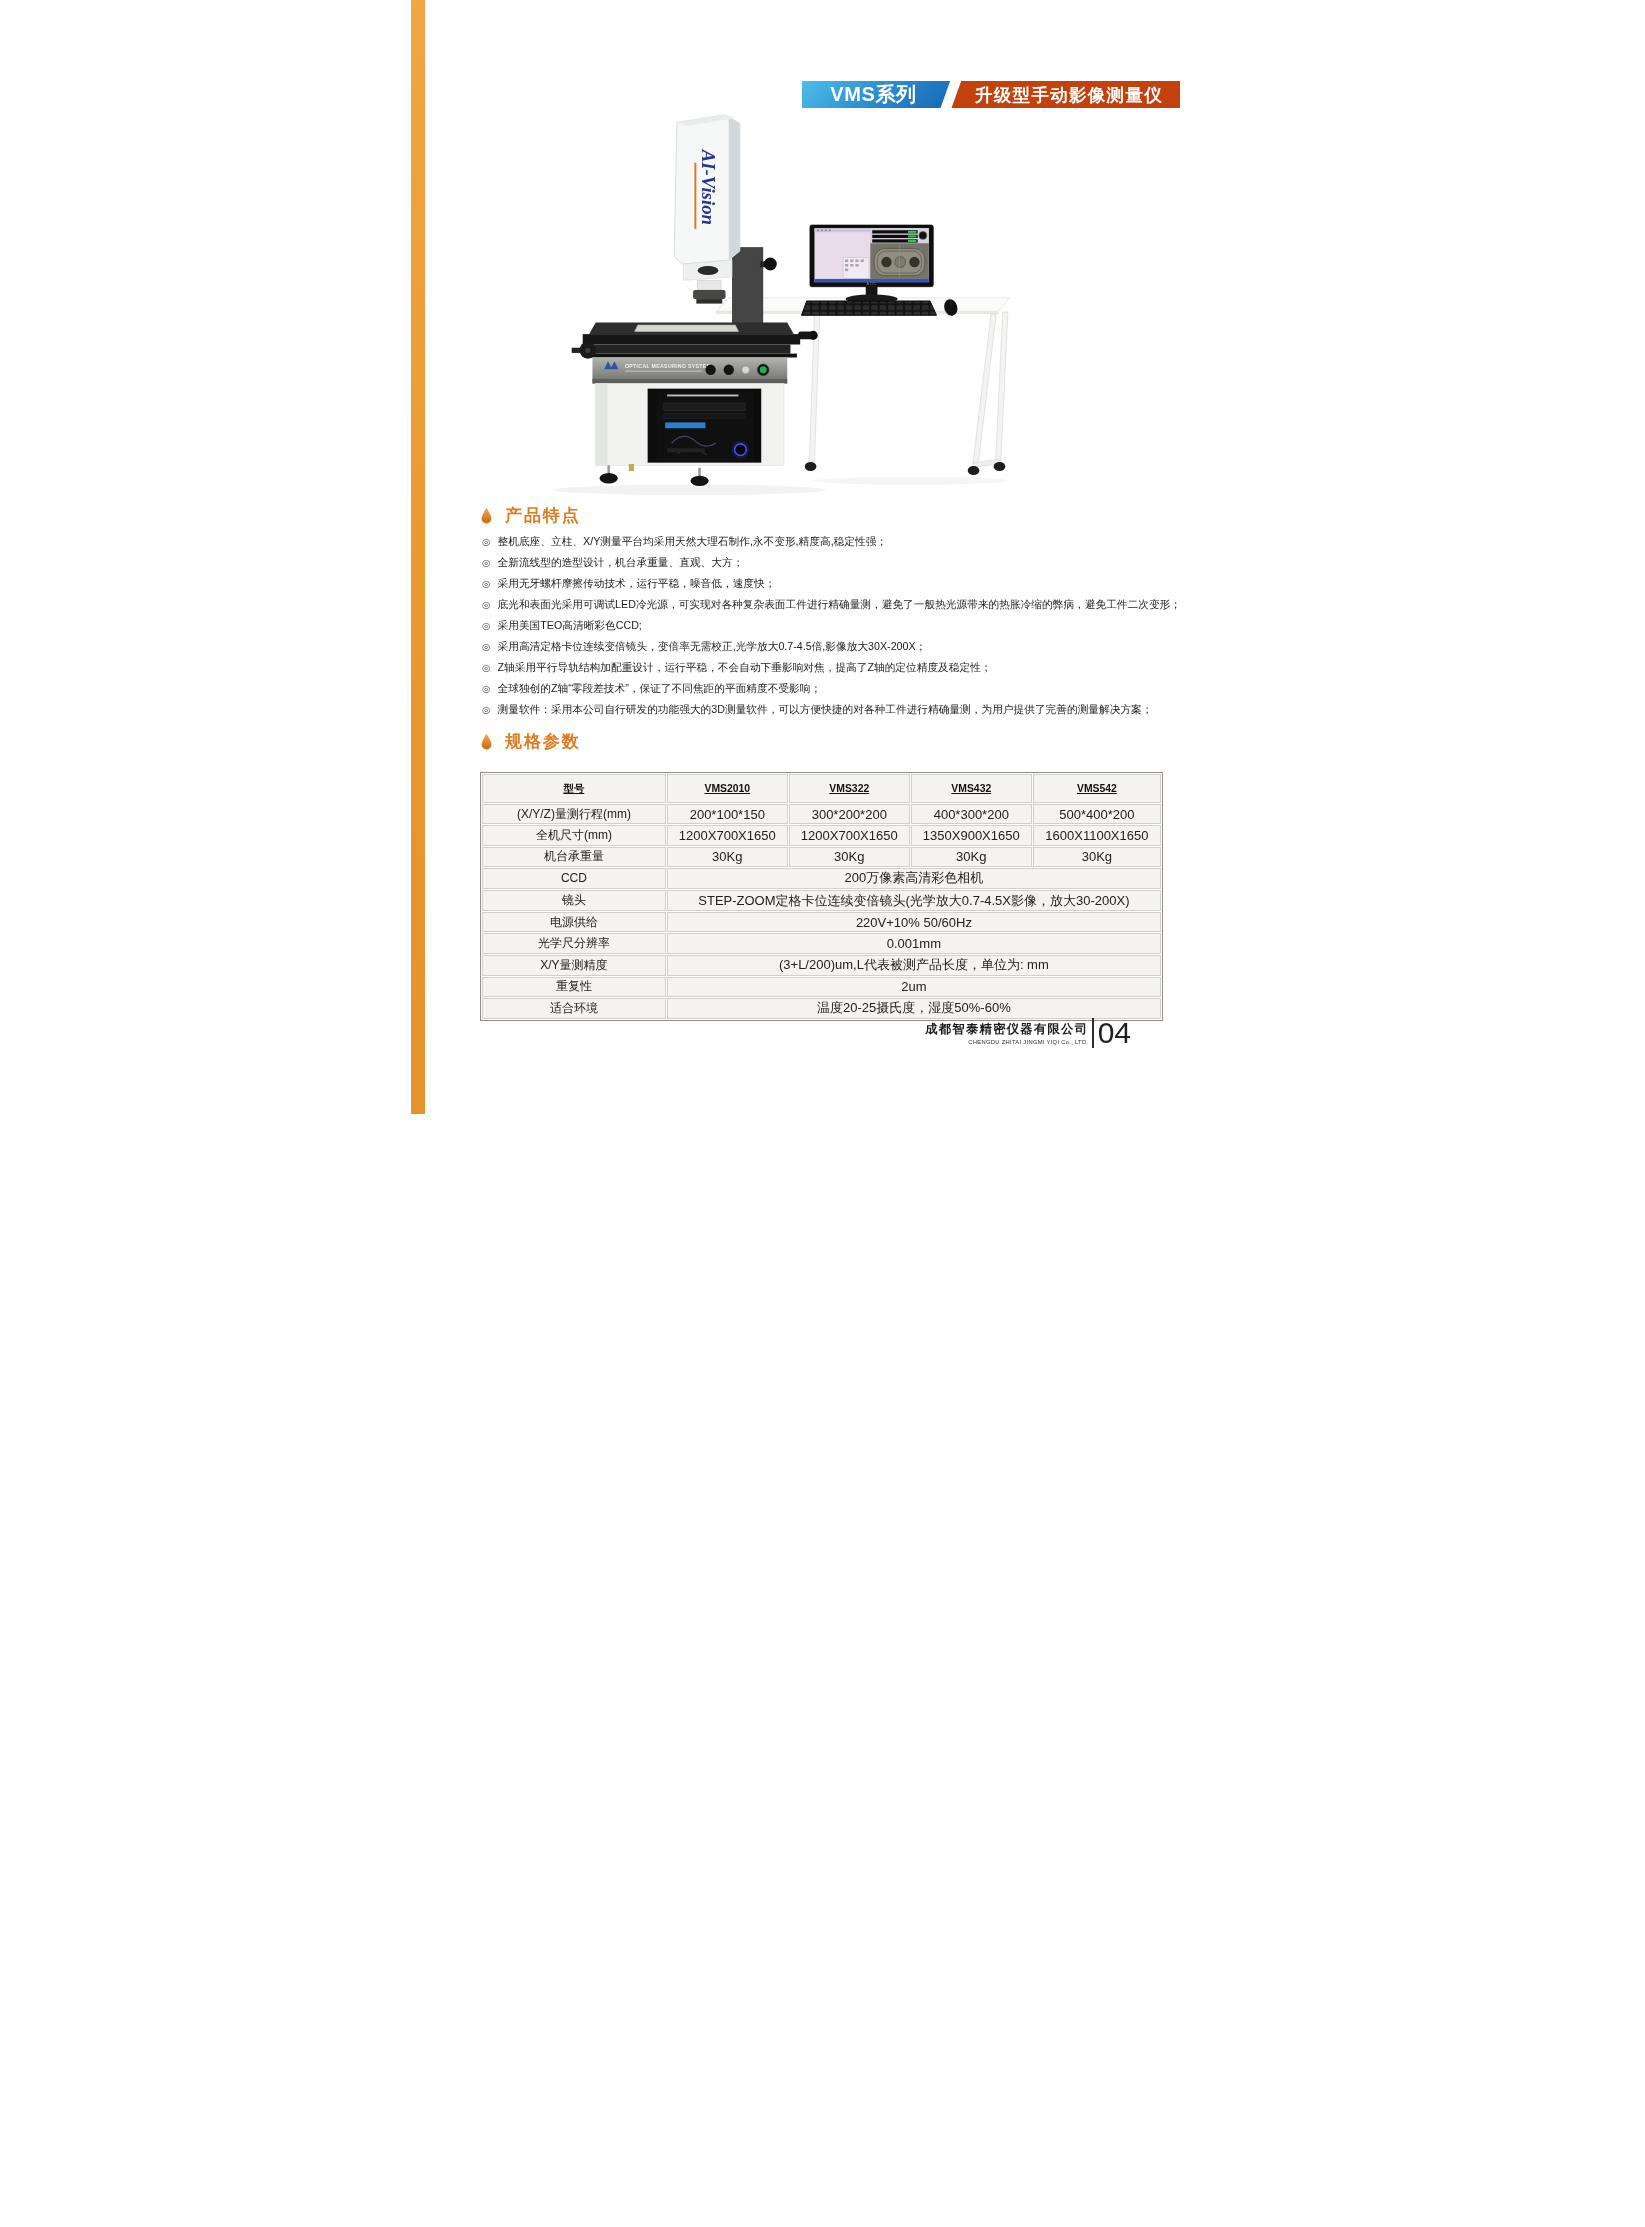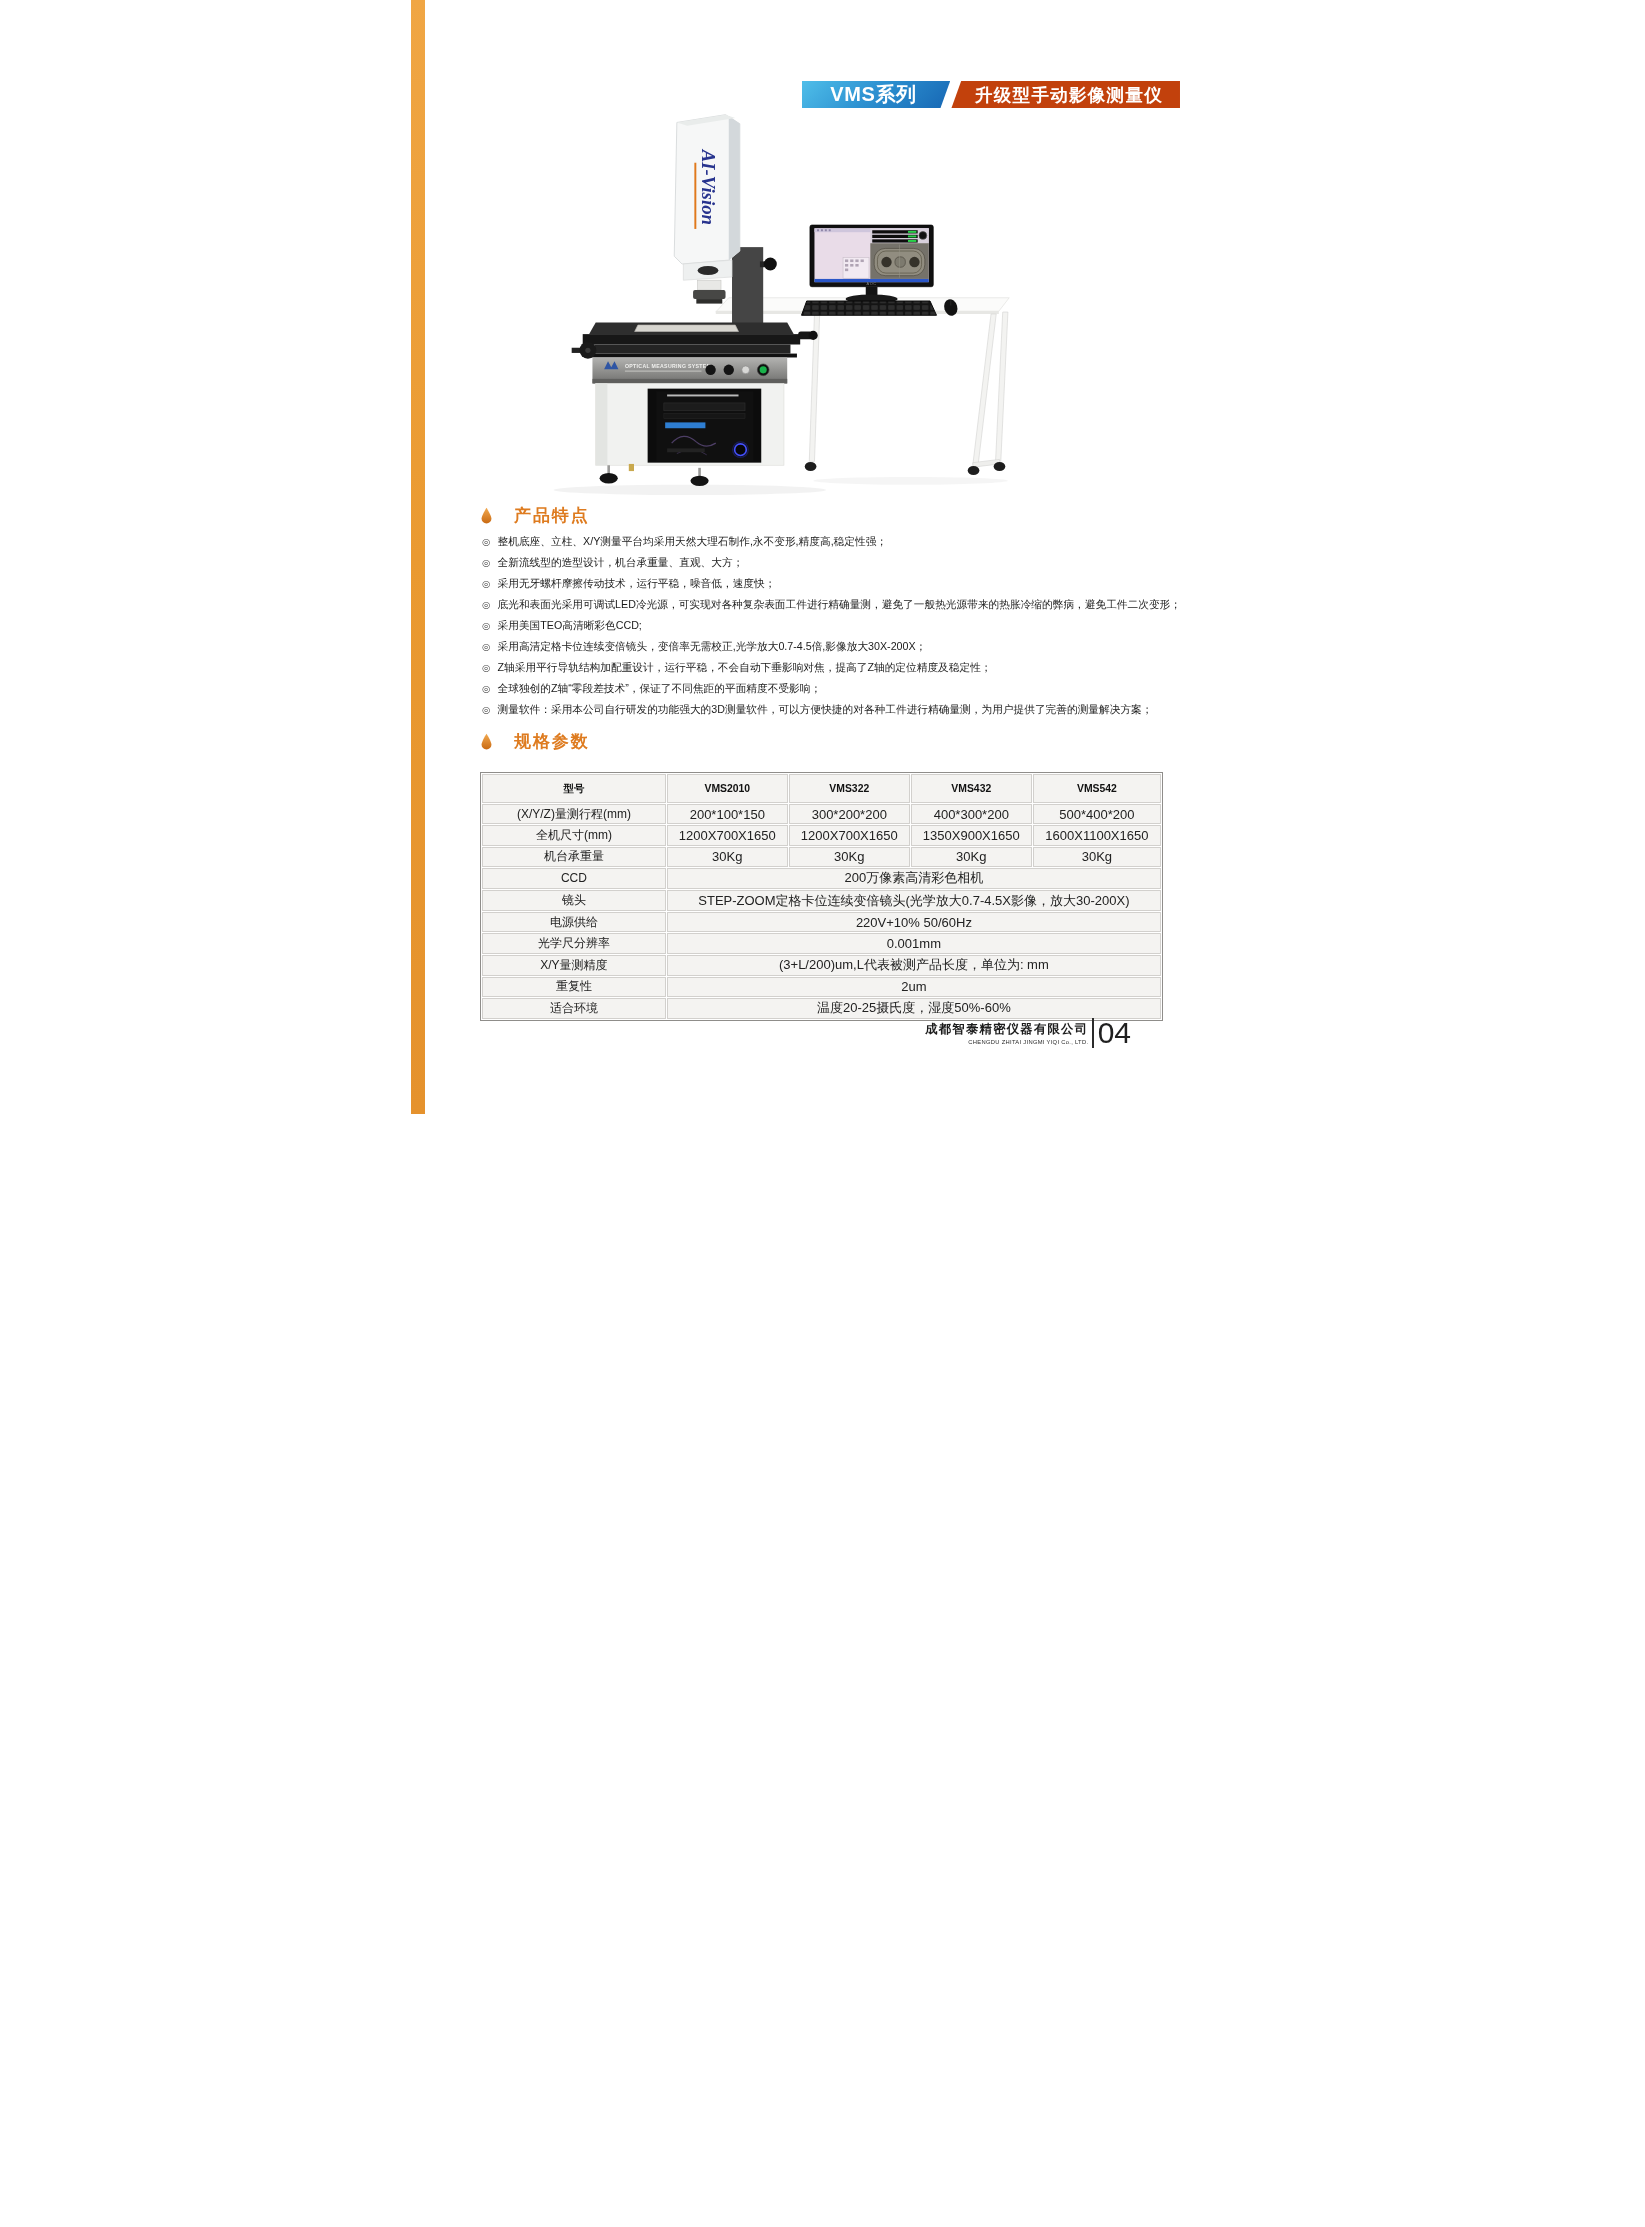--- a/index.html
+++ b/index.html
@@ -13,35 +13,35 @@
   .badge-blue{width:143px;height:27px;display:flex;align-items:center;justify-content:center;
               background:linear-gradient(135deg,#4FBEE9 0%,#2E93D2 45%,#1767B4 100%);
               clip-path:polygon(0 0,100% 0,calc(100% - 9.7px) 100%,0 100%);
               color:#fff;font-weight:800;font-size:20px;letter-spacing:0.6px;padding-right:5.2px;}
   .badge-gray{width:222px;height:27px;margin-left:1.3px;display:flex;align-items:center;justify-content:center;
               background:#c2410c;clip-path:polygon(9.7px 0,100% 0,100% 100%,0 100%);
               color:#fff;font-weight:700;font-size:17.5px;letter-spacing:1.3px;padding-left:6.5px;}
   
   .hero{position:absolute;left:71px;top:103px;width:539px;height:397px;}
   
-  .sec-title{position:absolute;display:flex;align-items:center;gap:22px;}
+  .sec-title{position:absolute;display:flex;align-items:center;gap:13px;}
   .sec-title h2{margin:0;font-size:17px;font-weight:700;color:#DE7B1F;letter-spacing:1.9px;}
   .drop{width:11px;height:17px;flex:0 0 auto;}
   #features-title{left:70px;top:504px;}
   #specs-title{left:70px;top:730px;}
   
   .features-list{position:absolute;left:71px;top:535px;width:740px;margin:0;padding:0;list-style:none;}
   .features-list li{display:flex;gap:7.1px;font-size:10.7px;line-height:1.22;margin-bottom:8px;color:#1b1b1b;}
   .blt{flex:0 0 auto;color:#4a4a4a;font-size:9.7px;transform:translateY(0.6px);}
   
   .spec-table{position:absolute;left:69px;top:772px;width:683px;border-collapse:separate;border-spacing:1.9px;
               background:#fff;border:0.6px solid #8f8d8a;}
   .spec-table th,.spec-table td{background:#f4f3f1;border:0.6px solid #d2d0cd;text-align:center;
               height:14.3px;padding:0.6px 3.9px;color:#222;font-weight:400;}
-  .spec-table thead th{height:26px;font-size:10.4px;font-weight:700;color:#111;}
+  .spec-table thead th{height:26px;font-size:10.4px;font-weight:700;color:#111;text-decoration:underline;}
   .spec-table tbody th{font-size:12px;}
   .spec-table tbody td{font-size:13px;}
   .spec-table .lblcol{width:174px;}
   
   .notes{position:absolute;left:69px;top:972px;font-size:10.4px;line-height:23px;color:#1b1b1b;}
   .notes .l2{padding-left:44px;}
   
   .footer{position:absolute;top:1018px;right:103px;display:flex;align-items:center;gap:4px;}
   .co{text-align:right;}
   .co-cn{font-size:12.3px;font-weight:700;letter-spacing:1.3px;color:#1c1c1c;}

